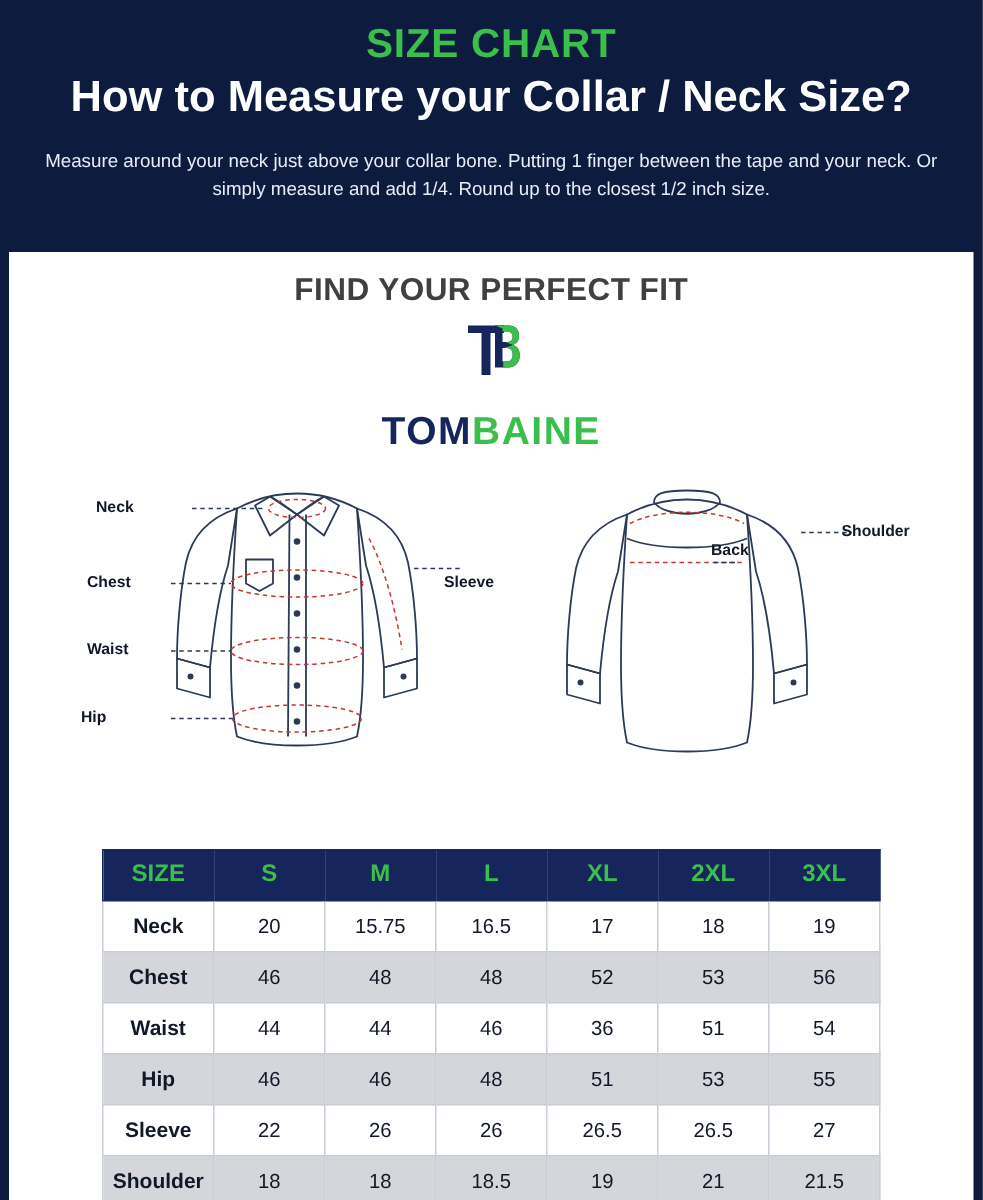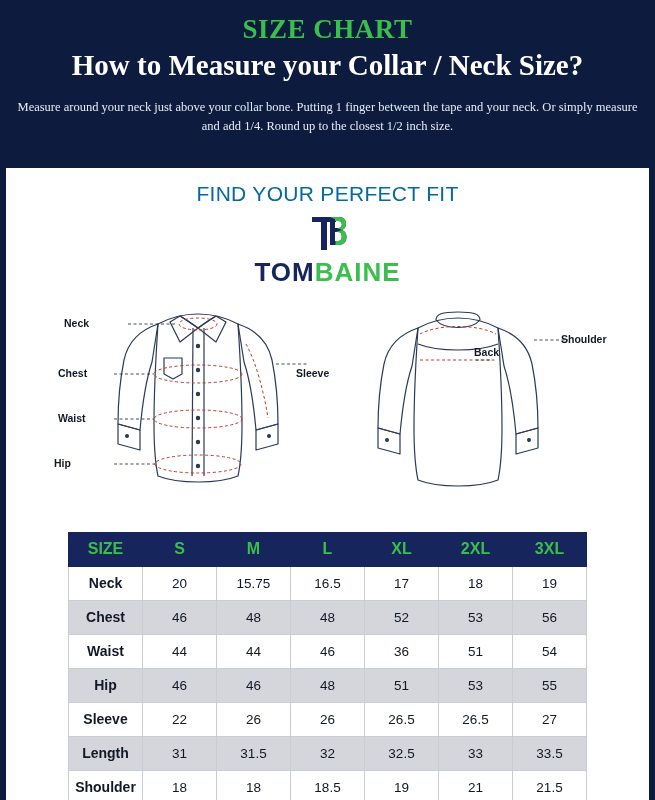--- a/index.html
+++ b/index.html
@@ -13,21 +13,20 @@
     position: relative;
     width: 655px; height: 800px;
     background: #0d1b3e;
     overflow: hidden;
   }
 
   
   .header {
     padding: 14px 16px 12px 16px;
     text-align: center;
-    font-family: Liberation Serif, serif;
   }
   .header .title {
     color: #3bbf4c;
     font-size: 27px;
     font-weight: bold;
     letter-spacing: 0.5px;
     margin: 0 0 4px 0;
   }
   .header .subtitle {
     color: #ffffff;
@@ -46,42 +45,42 @@
   
   .card {
     background: #ffffff;
     margin: 4px 6px 6px 6px;
     height: 645px;
     position: relative;
     overflow: hidden;
   }
   .card-title {
     text-align: center;
-    color: #0369a1;
+    color: #404040;
     font-size: 21px;
-    font-weight: normal;
+    font-weight: bold;
     margin: 14px 0 6px 0;
     letter-spacing: 0.3px;
   }
 
   
   .brand {
     text-align: center;
     margin-top: 2px;
   }
   .brand-mark {
     display: block;
     margin: 0 auto;
     width: 44px; height: 44px;
   }
   .brand-name {
     font-size: 26px;
     font-weight: bold;
     letter-spacing: 1px;
-    margin-top: 1px;
+    margin-top: 16px;
   }
   .brand-tom { color: #16265c; }
   .brand-baine { color: #3bbf4c; }
 
   
   .illus {
     position: relative;
     height: 222px;
     margin-top: -4px;
   }
@@ -298,29 +297,20 @@
           <tr>
             <td>Sleeve</td>
             <td>22</td>
             <td>26</td>
             <td>26</td>
             <td>26.5</td>
             <td>26.5</td>
             <td>27</td>
           </tr>
           <tr>
-            <td>Length</td>
-            <td>31</td>
-            <td>31.5</td>
-            <td>32</td>
-            <td>32.5</td>
-            <td>33</td>
-            <td>33.5</td>
-          </tr>
-          <tr>
             <td>Shoulder</td>
             <td>18</td>
             <td>18</td>
             <td>18.5</td>
             <td>19</td>
             <td>21</td>
             <td>21.5</td>
           </tr>
         </tbody>
       </table>

